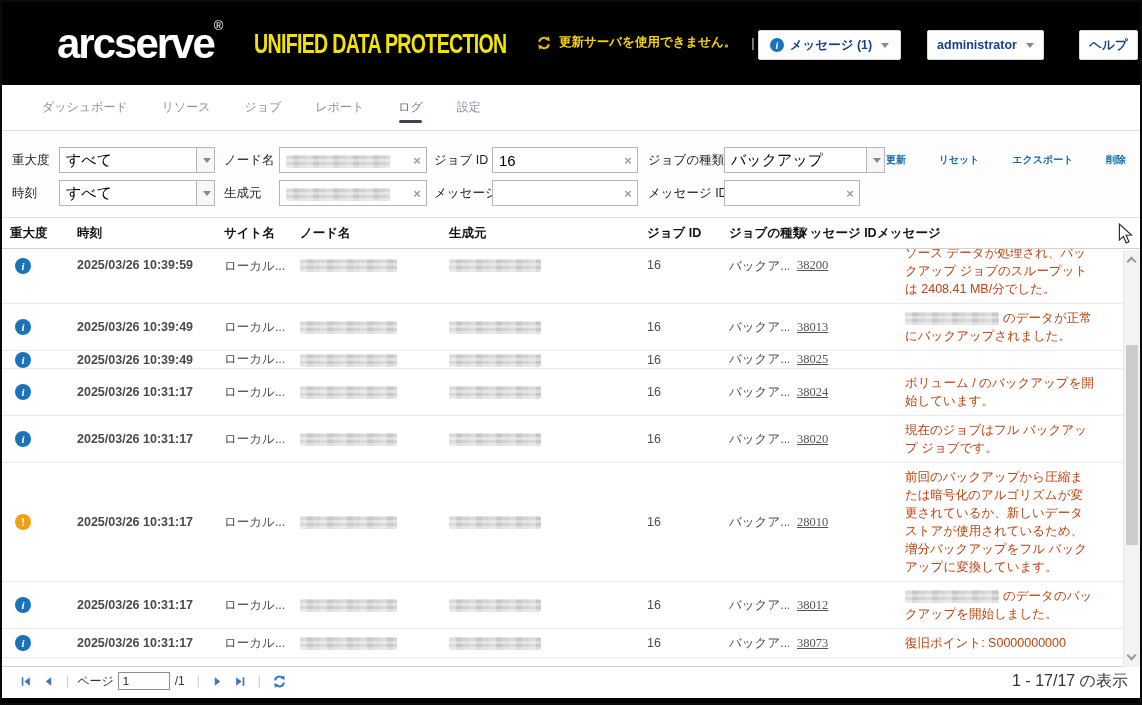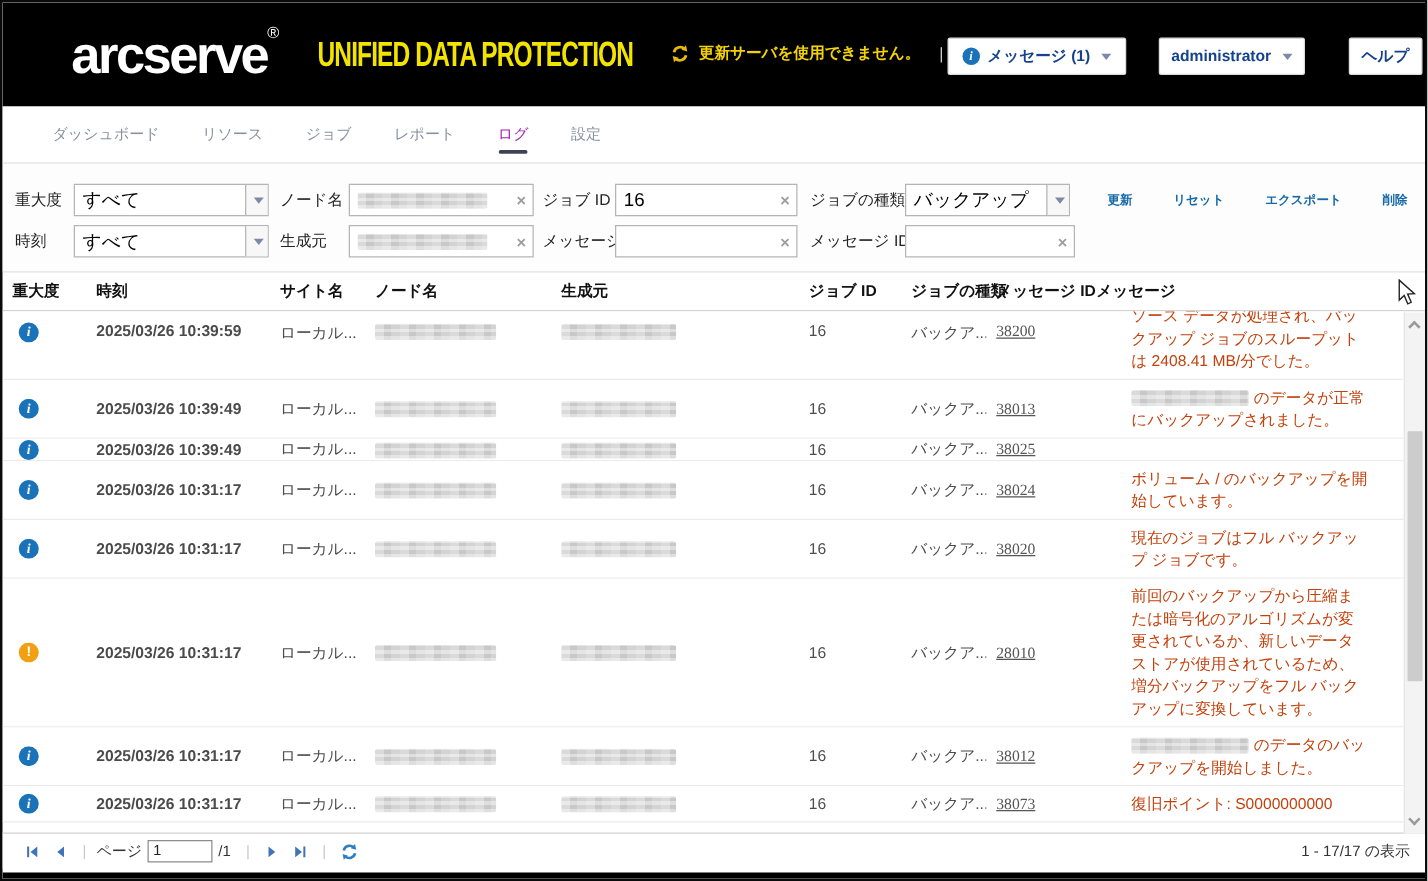--- a/index.html
+++ b/index.html
@@ -19,21 +19,21 @@
   .btn-user { left:925px; width:117px; }
   .btn-help { left:1077px; width:59px;text-align:center; }
   .caret { width:0; height:0; border-left:4px solid transparent; border-right:4px solid transparent; border-top:5px solid #7d8aa5; margin-left:3px; }
 
   .ico-circle { display:inline-flex; align-items:center; justify-content:center; border-radius:50%; color:#fff; font-family:"Liberation Serif","DejaVu Serif",serif; font-style:italic; font-weight:bold; }
   .ico-info-sm { width:14px; height:14px; background:#1a72b8; font-size:10px; }
 
   
   .navbar { height:46px; border-bottom:1px solid #dcdcdc; display:flex; align-items:stretch; padding-left:40px; background:#fff; }
   .tab { position:relative; display:flex; align-items:center; margin-right:34px; font-size:12px; color:#8b909e; cursor:pointer; }
-  .tab.active { color:#a21caf;font-family:Liberation Mono, monospace; }
+  .tab.active { color:#737373;font-family:Liberation Mono, monospace; }
   .tab.active::after { content:""; position:absolute; left:1px; right:1px; bottom:7px; height:3px; background:#3e4254; border-radius:2px; }
 
   
   .filterbar { position:relative; height:86px; background:#fdfdfd; }
   .f-label { position:absolute; font-size:12.5px; color:#222; line-height:26px; }
   .f-field { position:absolute; height:26px; border:1px solid #b5b5b5; background:#fff; display:flex; align-items:center; }
   .f-val { flex:1; padding:0 6px; font-size:15px; color:#000000; white-space:nowrap; overflow:hidden; }
   .f-clear { width:18px; text-align:center; color:#9d9d9d; font-size:13px; font-weight:bold; cursor:pointer; }
   .f-trigger { width:18px; align-self:stretch; border-left:1px solid #b5b5b5; background:#f7f7f7; display:flex; align-items:center; justify-content:center; cursor:pointer; }
   .row1 { top:16px; } .row2 { top:49px; }
@@ -73,21 +73,21 @@
   .sb-down { bottom:8px; transform:rotate(45deg); }
   .sb-thumb { position:absolute; left:2px; top:95px; width:12px; height:200px; background:#cccccc; border-radius:1px; }
 
   
   .footer { height:29px; border-top:1px solid #d2d2d2; display:flex; align-items:center; padding:0 12px; font-size:12px; color:#333; background:#fff; }
   .pg-ico { display:inline-flex; align-items:center; margin:0 5px; cursor:pointer; }
   .fsep { color:#c9c9c9; margin:0 6px; }
   .pg-label { margin:0 4px 0 2px; color:#333; }
   .page-input { width:52px; height:18px; border:1px solid #8d8d8d; font-size:11.5px; padding:0 4px; color:#222; font-family:inherit; }
   .pg-total { margin:0 6px 0 5px; }
-  .count { margin-left:auto; color:#333; font-size:12px; }
+  .count { margin-left:auto; color:#333; font-size:16px; }
 
   .bottom-strip { position:absolute; left:0; right:0; bottom:0; height:5px; background:#000; }
   .cursor-ptr { position:absolute; left:1114px; top:221px; pointer-events:none; }
 </style>
 </head>
 <body>
 
 <div class="window">
 
   <div class="appbar">
@@ -141,21 +141,21 @@
     <div class="f-field row1" style="left:277px; width:148px;">
       <span class="f-val"><span class="redact rw-field"></span></span>
       <span class="f-clear">×</span>
     </div>
     <div class="f-label row1" style="left:432px;">ジョブ ID</div>
     <div class="f-field row1" style="left:490px; width:146px;">
       <span class="f-val">16</span>
       <span class="f-clear">×</span>
     </div>
     <div class="f-label row1" style="left:646px;">ジョブの種類</div>
-    <div class="f-field row1" style="left:722px; width:132px;">
+    <div class="f-field row1" style="left:722px; width:161px;">
       <span class="f-val">バックアップ</span>
       <span class="f-trigger">
           <span class="caret"></span>
         </span>
     </div>
 
     <div class="f-label row2" style="left:10px;">時刻</div>
     <div class="f-field row2" style="left:57px; width:156px;">
       <span class="f-val">すべて</span>
       <span class="f-trigger">

